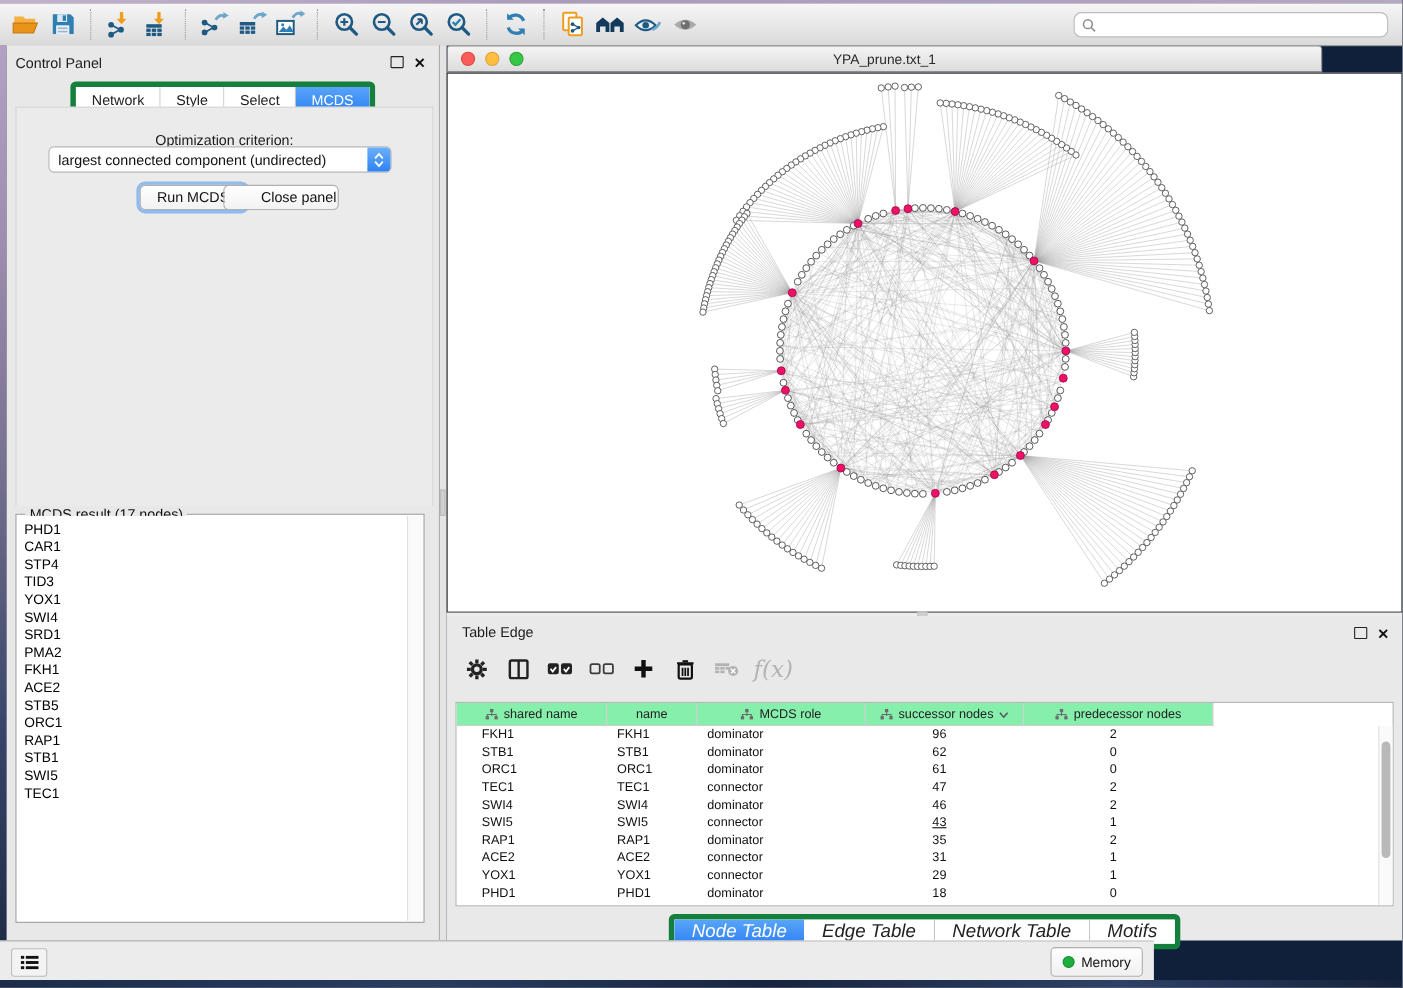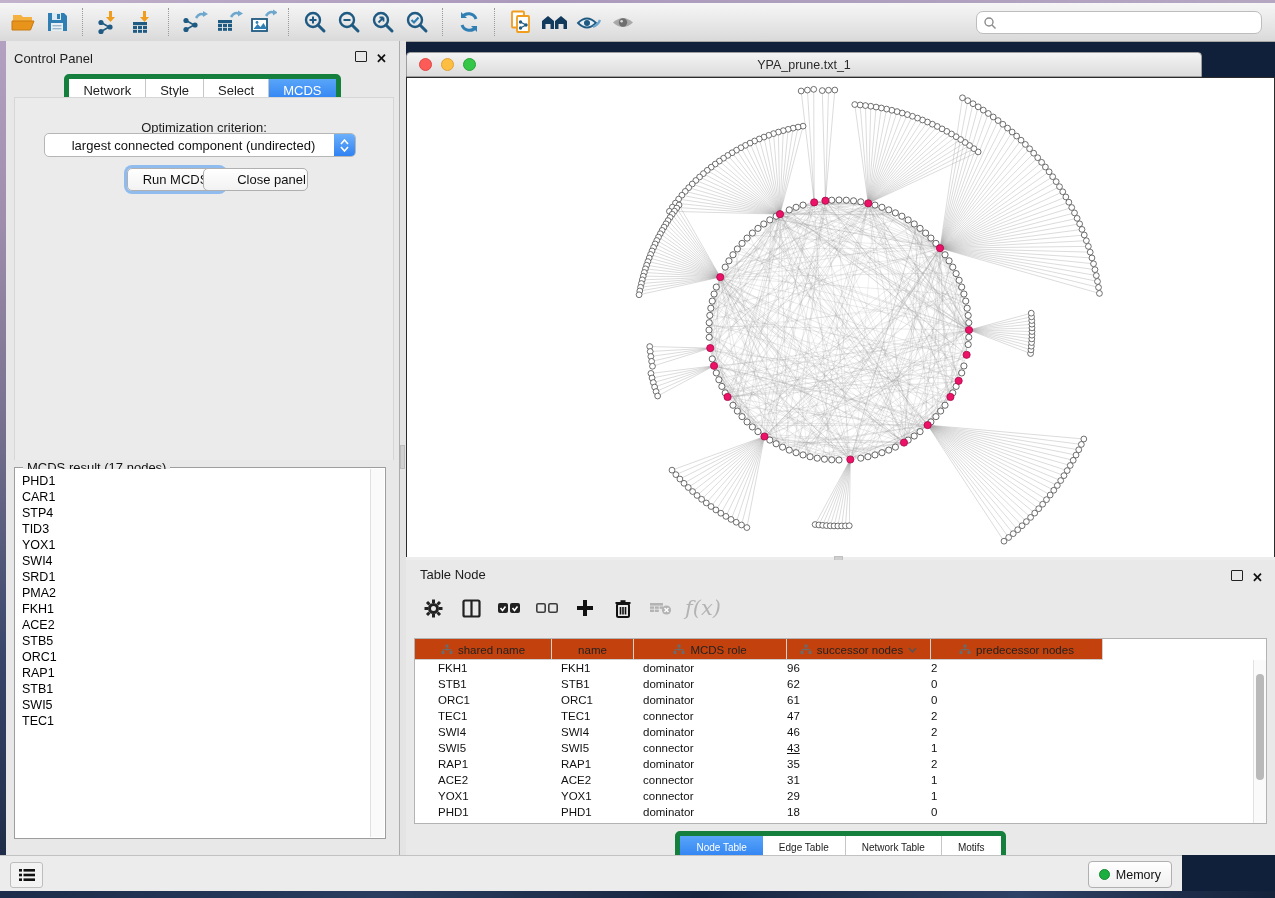--- a/index.html
+++ b/index.html
@@ -26,67 +26,67 @@
   .panel-title{font-size:13px;color:#1c1c1c;}
   .float-glyph{width:10px;height:9px;border:1.5px solid #222;border-radius:1px;}
   .close-glyph{font-size:13px;font-weight:bold;color:#111;line-height:10px;}
   .seg-tabs{display:flex;height:22px;border:5px solid #15803d;border-radius:5px;background:#fff;overflow:hidden;}
   .seg-tab{display:flex;align-items:center;justify-content:center;padding:0 14px;font-size:13px;color:#222;border-right:1px solid #c6c6c6;background:#fff;cursor:default;}
   .seg-tab:last-child{border-right:none;}
   .seg-tab.active{background:linear-gradient(#59a5f9,#2f82f3);color:#fff;border-right:none;}
   .tab-content{left:8px;top:56px;width:378px;height:362px;background:#ebebeb;border-top:1px solid #d6d6d6;border-left:1px solid #d6d6d6;border-right:1px solid #d6d6d6;}
   .opt-label{width:100%;text-align:center;font-size:13px;color:#1c1c1c;}
   .dropdown{left:38px;top:92px;width:312px;height:24px;background:#fff;border:1px solid #b6b6b6;border-radius:5px;display:flex;align-items:center;box-sizing:border-box;}
-  .dropdown .dd-text{flex:1;text-align:center;font-size:13px;color:#111;padding-left:8px;white-space:nowrap;overflow:hidden;}
+  .dropdown .dd-text{flex:1;font-size:13px;color:#111;padding-left:8px;white-space:nowrap;overflow:hidden;}
   .dd-stepper{width:21px;height:22px;background:linear-gradient(#6cb0fb,#2f82f3);border-radius:0 4px 4px 0;display:flex;flex-direction:column;align-items:center;justify-content:center;gap:1px;}
   .dd-stepper svg{display:block;}
   .btn{height:23px;background:linear-gradient(#ffffff,#f2f2f2);border:1px solid #b0b0b0;border-radius:5px;font-size:13px;color:#111;display:flex;align-items:center;justify-content:center;box-sizing:border-box;cursor:default;}
   .btn.focus-ring{box-shadow:0 0 0 3px rgba(94,162,240,.65);margin-left:32px;}
   .result-group{left:8px;top:426px;width:372px;height:372px;border:1px solid #9d9d9d;box-sizing:border-box;background:#fff;}
   .result-legend{position:absolute;left:8px;top:-8px;background:#e8e8e8;padding:0 4px;font-size:13px;color:#111;white-space:nowrap;}
   .result-list{position:absolute;left:1px;top:1px;right:14px;bottom:1px;background:#fff;overflow:hidden;padding:4px 0 0 6px;}
   .result-item{font-size:12.5px;color:#000;line-height:16px;}
   .result-scroll{position:absolute;top:1px;right:1px;bottom:1px;width:13px;background:#fafafa;border-left:1px solid #e0e0e0;}
 
   
   .v-splitter{left:400px;top:41px;width:6px;height:814px;background:#e4e4e4;}
   .v-handle{left:0px;top:404px;width:5px;height:24px;background:#d0d0d0;border:1px solid #bcbcbc;box-sizing:border-box;}
   .h-splitter{left:406px;top:557px;width:869px;height:3px;background:#ededed;}
   .h-handle{left:428px;top:-1px;width:9px;height:6px;background:#cfcfcf;border:1px solid #c0c0c0;box-sizing:border-box;}
 
   
-  .net-window{left:406px;top:41px;width:796px;height:516px;margin-top:11px;}
+  .net-window{left:406px;top:41px;width:796px;height:516px;}
   .net-titlebar{position:absolute;left:0;top:0;width:100%;height:25px;background:linear-gradient(#f4f4f4,#dcdcdc);border:1px solid #9e9e9e;box-sizing:border-box;border-radius:4px 4px 0 0;display:flex;align-items:center;}
   .traffic{width:13px;height:13px;border-radius:50%;margin-left:9px;box-sizing:border-box;}
   .t-red{background:#fc5b57;border:1px solid #dd4743;margin-left:12px;}
   .t-yellow{background:#fdbe41;border:1px solid #dfa135;}
   .t-green{background:#34c748;border:1px solid #27a337;}
   .net-title{position:absolute;left:0;right:0;text-align:center;font-size:12.5px;color:#2a2a2a;}
   .net-canvas{position:absolute;left:0;top:25px;width:869px;height:491px;background:#fff;border:1px solid #2b2b2b;box-sizing:border-box;}
 
   
   .table-panel{left:406px;top:560px;width:869px;height:295px;background:#e9e9e9;}
   .tp-header{position:absolute;left:0;top:0;width:100%;height:28px;display:flex;align-items:center;}
   .tp-toolbar{position:absolute;left:8px;top:30px;right:8px;height:44px;display:flex;align-items:flex-start;gap:0;}
   .tpi{width:38px;height:36px;display:flex;align-items:center;justify-content:center;}
   .fx{font-family:"DejaVu Serif",serif;font-style:italic;font-size:21px;color:#b3b3b3;}
   .tbl-box{position:absolute;left:8px;top:78px;width:853px;height:186px;background:#fff;border:1px solid #b3b3b3;box-sizing:border-box;overflow:hidden;}
-  .tbl-headrow{position:absolute;left:0;top:0;height:21px;display:flex;background:#c2410c;border-bottom:1px solid #cdcdcd;box-sizing:border-box;}
+  .tbl-headrow{position:absolute;left:0;top:0;height:21px;display:flex;background:#86efac;border-bottom:1px solid #cdcdcd;box-sizing:border-box;}
   .th-cell{display:flex;align-items:center;justify-content:center;gap:5px;font-size:11.5px;color:#222;border-right:1px solid #d2d2d2;box-sizing:border-box;height:21px;}
   .tbl-rows{position:absolute;left:0;top:21px;right:12px;bottom:0;}
   .t-row{display:flex;height:16px;align-items:center;}
   .t-cell{font-size:11.5px;color:#111;box-sizing:border-box;white-space:nowrap;overflow:hidden;}
-  .t-cell.num{text-align:left;}
+  .t-cell.num{text-align:center;}
   .tbl-scroll{position:absolute;top:21px;right:0;bottom:0;width:12px;background:#fafafa;border-left:1px solid #e2e2e2;}
   .tbl-thumb{position:absolute;left:2px;top:14px;width:8px;height:106px;background:#b9b9b9;border-radius:4px;}
   .tp-tabs{position:absolute;left:0;right:0;top:271px;display:flex;justify-content:center;}
-  .tp-tabs .seg-tab{font-size:10px;padding:0 16px;}
+  .tp-tabs .seg-tab{font-size:17px;padding:0 16px;font-style:italic;}
 
   
-  .status-bar{left:0;top:855px;width:1182px;height:36px;background:#ececec;border-top:1px solid #c2c2c2;box-sizing:border-box;}
+  .status-bar{left:0;top:855px;width:1049px;height:36px;background:#ececec;border-top:1px solid #c2c2c2;box-sizing:border-box;}
   .list-btn{position:absolute;left:10px;top:6px;width:31px;height:24px;background:#f3f3f3;border:1px solid #bdbdbd;border-radius:3px;display:flex;align-items:center;justify-content:center;}
   .memory-btn{position:absolute;right:10px;top:5px;height:25px;background:linear-gradient(#ffffff,#f0f0f0);border:1px solid #b0b0b0;border-radius:4px;display:flex;align-items:center;gap:6px;padding:0 10px;font-size:12.5px;color:#111;}
   .mem-dot{width:11px;height:11px;border-radius:50%;background:#1caf3f;border:1px solid #128a2f;box-sizing:border-box;}
 </style>
 </head>
 <body>
 
 <div class="screen">
 
   <div class="abs top-strip"></div>
@@ -1283,21 +1283,21 @@
         </svg>
     </div>
   </div>
 
   <div class="abs h-splitter">
       <div class="abs h-handle"></div>
     </div>
 
   <div class="abs table-panel">
     <div class="tp-header">
-      <span class="panel-title" style="margin-left:14px;">Table Node</span>
+      <span class="panel-title" style="margin-left:14px;">Table Edge</span>
       <div style="position:absolute;right:32px;top:10px;">
           <div class="float-glyph"></div>
         </div>
       <div style="position:absolute;right:12px;top:8px;"><span class="close-glyph">✕</span></div>
     </div>
 
     <div class="tp-toolbar">
       <div class="tpi">
         <svg width="21" height="21" viewBox="0 0 21 21">
             <g fill="#222">

